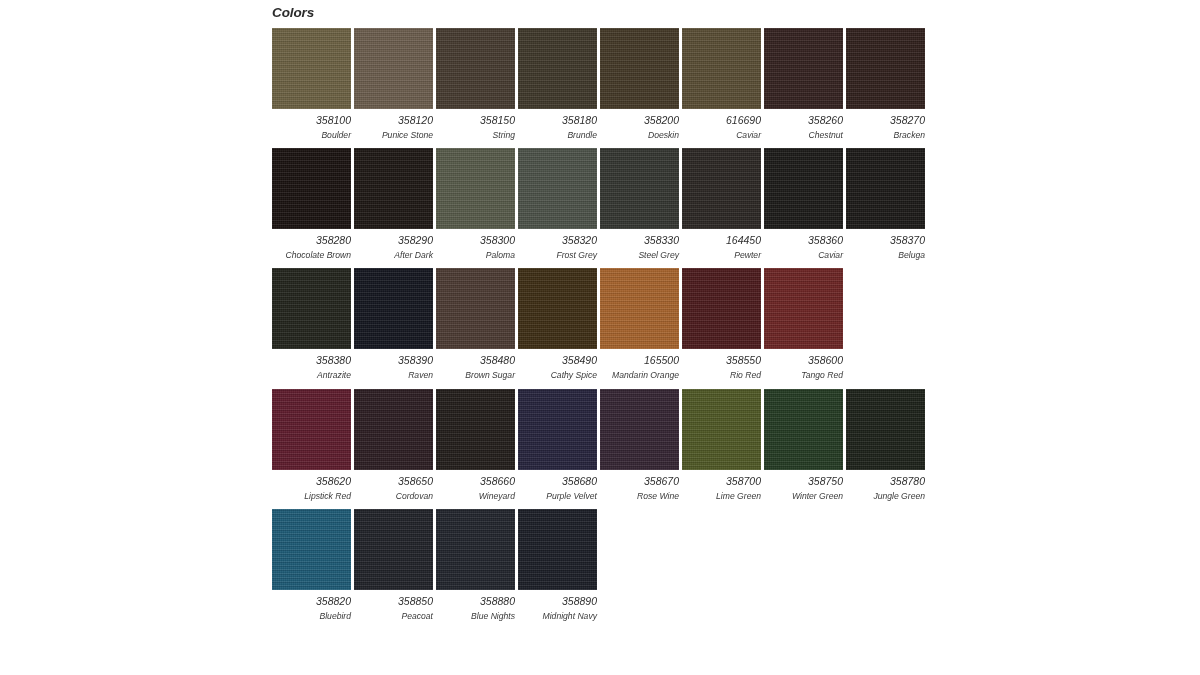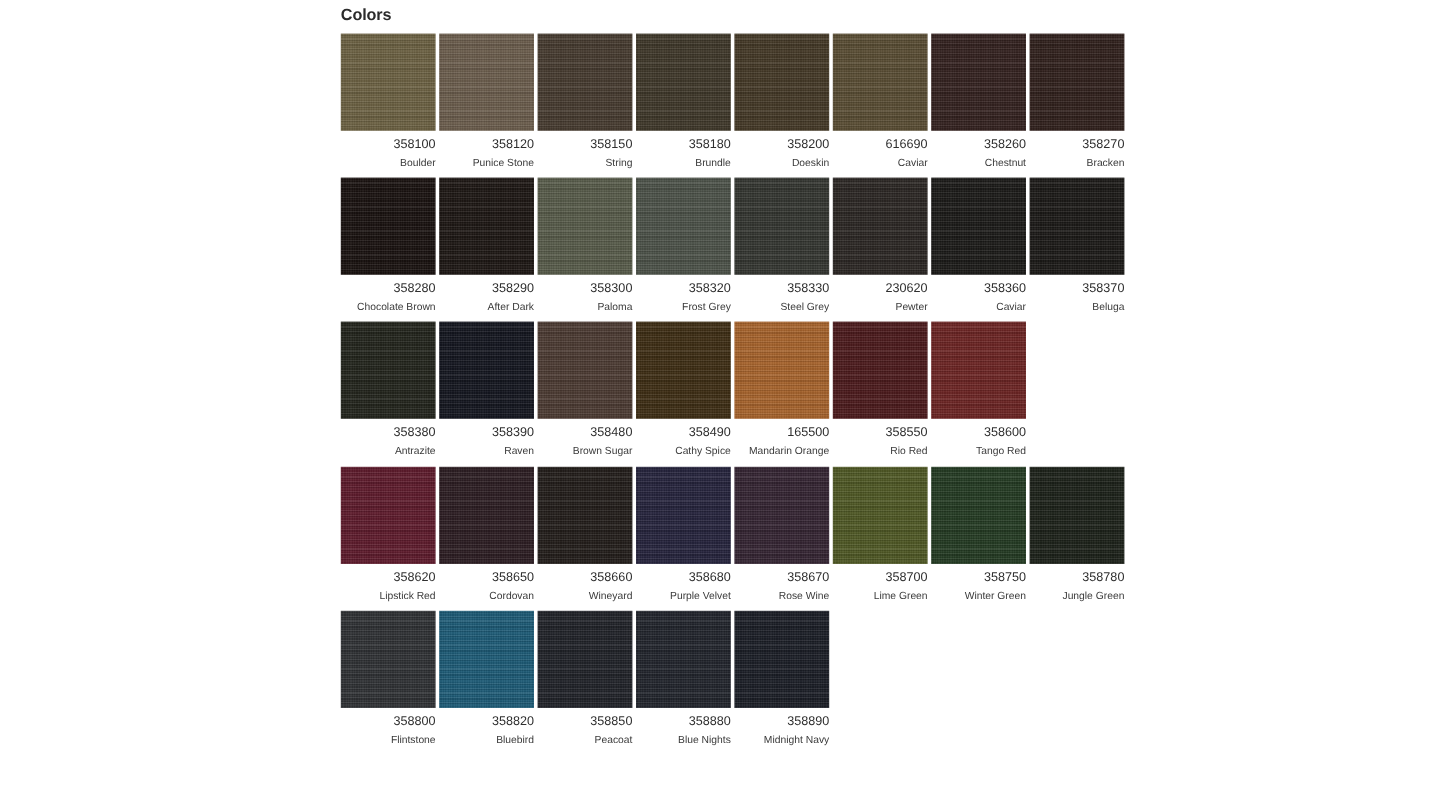--- a/index.html
+++ b/index.html
@@ -18,23 +18,24 @@
   #page {
     position: relative;
     width: 1200px;
     height: 675px;
     background: #ffffff;
   }
 
   
   #content {
     position: absolute;
-    left: 284px;
+    left: 272px;
     top: 0px;
     width: 656px;
+    font-style: italic;
   }
 
   #page-title {
     font-size: 13.5px;
     font-weight: bold;
     color: #2b2b2b;
     letter-spacing: -0.1px;
     line-height: 1;
     margin: 0 0 8px 0;
     padding-top: 6px;
@@ -187,21 +188,21 @@
             <div class="swatch-code">358320</div>
             <div class="swatch-name">Frost Grey</div>
           </div>
           <div class="swatch-cell">
             <div class="swatch-chip" style="background-color: rgb(51, 53, 48);"></div>
             <div class="swatch-code">358330</div>
             <div class="swatch-name">Steel Grey</div>
           </div>
           <div class="swatch-cell">
             <div class="swatch-chip" style="background-color: rgb(43, 38, 35);"></div>
-            <div class="swatch-code">230620</div>
+            <div class="swatch-code">164450</div>
             <div class="swatch-name">Pewter</div>
           </div>
           <div class="swatch-cell">
             <div class="swatch-chip" style="background-color: rgb(27, 26, 24);"></div>
             <div class="swatch-code">358360</div>
             <div class="swatch-name">Caviar</div>
           </div>
           <div class="swatch-cell">
             <div class="swatch-chip" style="background-color: rgb(27, 25, 23);"></div>
             <div class="swatch-code">358370</div>
@@ -282,25 +283,20 @@
             <div class="swatch-name">Winter Green</div>
           </div>
           <div class="swatch-cell">
             <div class="swatch-chip" style="background-color: rgb(28, 33, 25);"></div>
             <div class="swatch-code">358780</div>
             <div class="swatch-name">Jungle Green</div>
           </div>
         </div>
         <div class="swatch-row">
           <div class="swatch-cell">
-            <div class="swatch-chip" style="background-color: rgb(47, 49, 52);"></div>
-            <div class="swatch-code">358800</div>
-            <div class="swatch-name">Flintstone</div>
-          </div>
-          <div class="swatch-cell">
             <div class="swatch-chip" style="background-color: rgb(29, 90, 117);"></div>
             <div class="swatch-code">358820</div>
             <div class="swatch-name">Bluebird</div>
           </div>
           <div class="swatch-cell">
             <div class="swatch-chip" style="background-color: rgb(32, 34, 40);"></div>
             <div class="swatch-code">358850</div>
             <div class="swatch-name">Peacoat</div>
           </div>
           <div class="swatch-cell">

